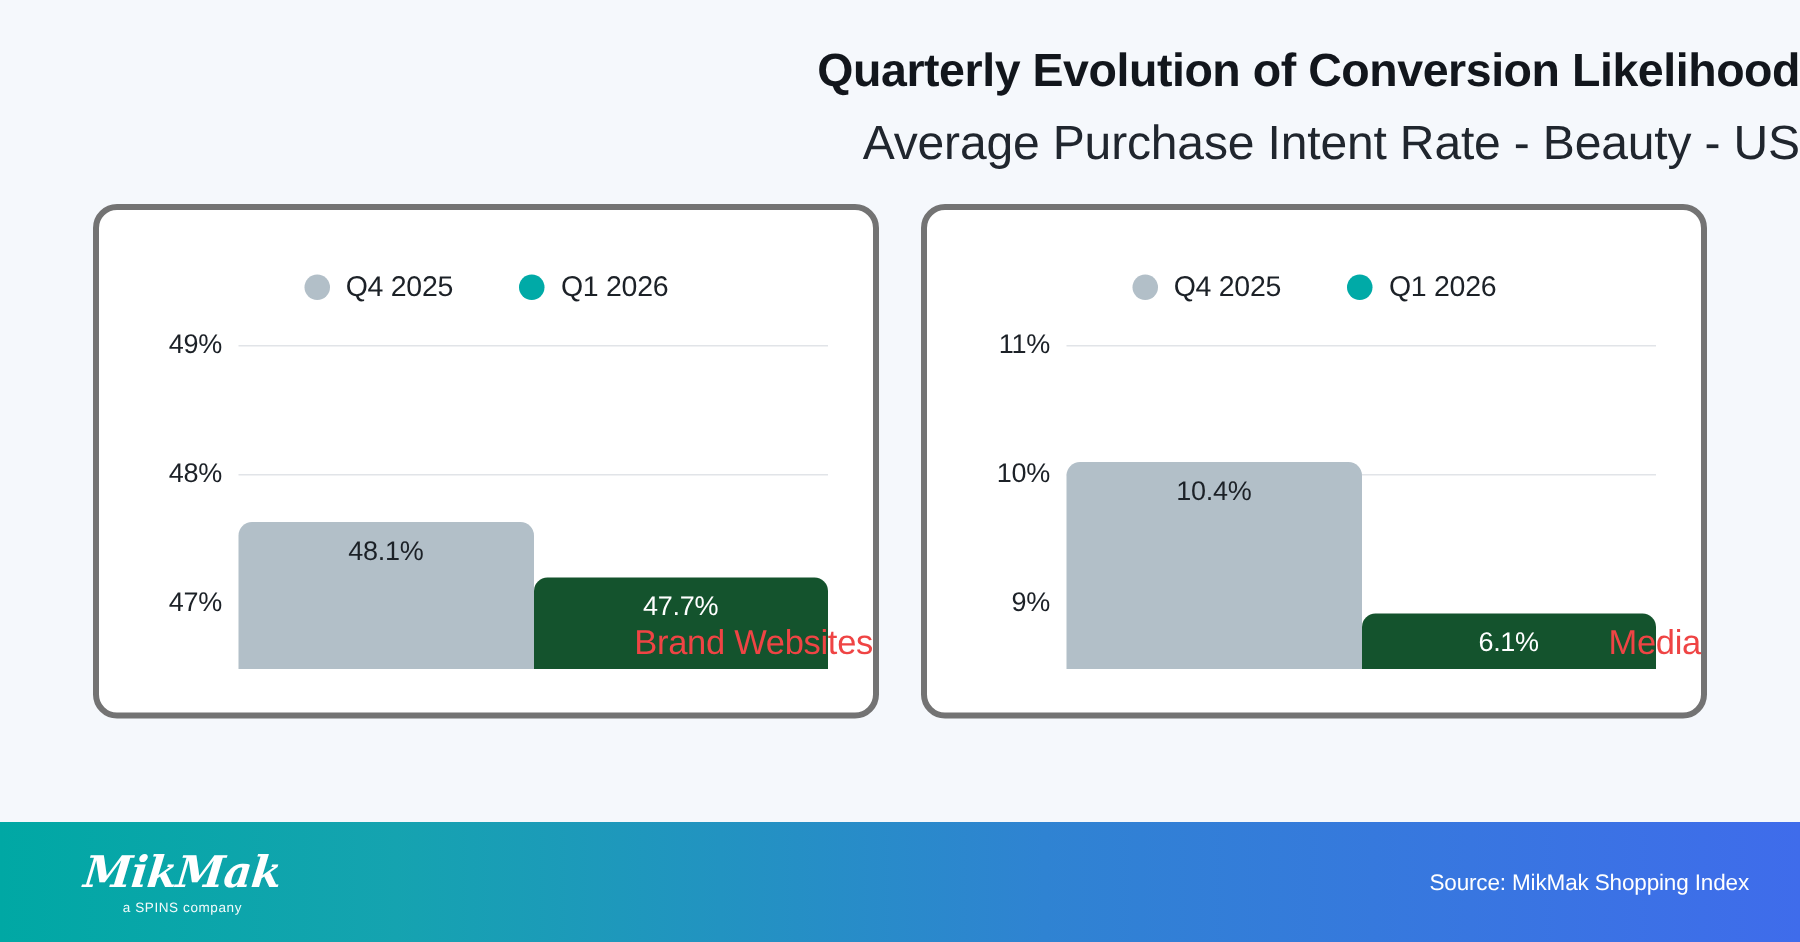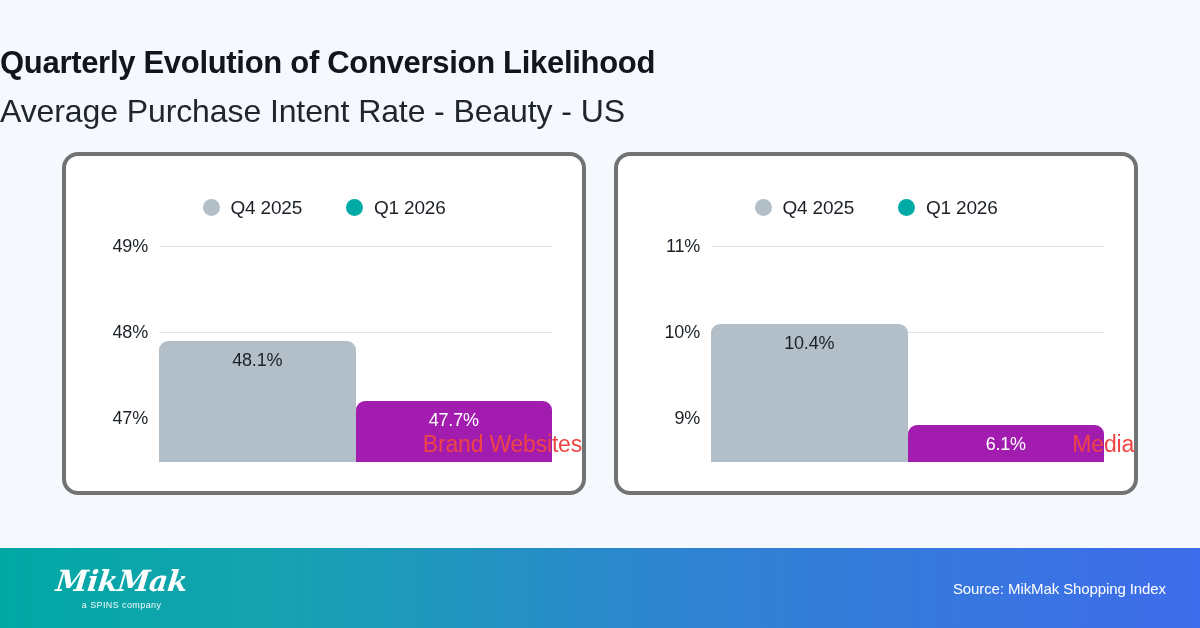--- a/index.html
+++ b/index.html
@@ -11,22 +11,22 @@
   }
 
   body {
     background: #f5f8fc;
     font-family: "Liberation Sans", sans-serif;
     position: relative;
   }
 
   
   .header {
-    padding-top: 44px;
-    text-align: left;
+    padding-top: 28px;
+    text-align: right;
   }
   .chart-title {
     font-size: 31px;
     font-weight: bold;
     color: #12161c;
     letter-spacing: -0.3px;
     line-height: 1.25;
   }
   .chart-subtitle {
     font-size: 32px;
@@ -123,21 +123,21 @@
   }
   .bar-value {
     position: absolute;
     top: 9px;
     font-size: 18px;
     letter-spacing: -0.2px;
     white-space: nowrap;
   }
   .bar.prev  { background: #b2bfc8; }
   .bar.prev .bar-value  { color: #1c2127; }
-  .bar.curr  { background: #a21caf; }
+  .bar.curr  { background: #14532d; }
   .bar.curr .bar-value  { color: #ffffff; }
 
   .panel-caption {
     position: absolute;
     left: 0;
     right: 0;
     bottom: 33px;
     text-align: right;
     font-size: 23px;
     font-weight: normal;
@@ -213,21 +213,21 @@
         <span class="axis-label">49%</span>
       </div>
       <div class="gridline" style="top:100px">
         <span class="axis-label">48%</span>
       </div>
       <div class="gridline" style="top:186px;background:transparent">
         <span class="axis-label">47%</span>
       </div>
 
       <div class="bars" style="height:186px">
-        <div class="bar prev" style="height:121px">
+        <div class="bar prev" style="height:98px">
           <span class="bar-value">48.1%</span>
         </div>
         <div class="bar curr" style="height:61px">
           <span class="bar-value">47.7%</span>
         </div>
       </div>
     </div>
 
     <div class="panel-caption">Brand Websites</div>
   </div>

